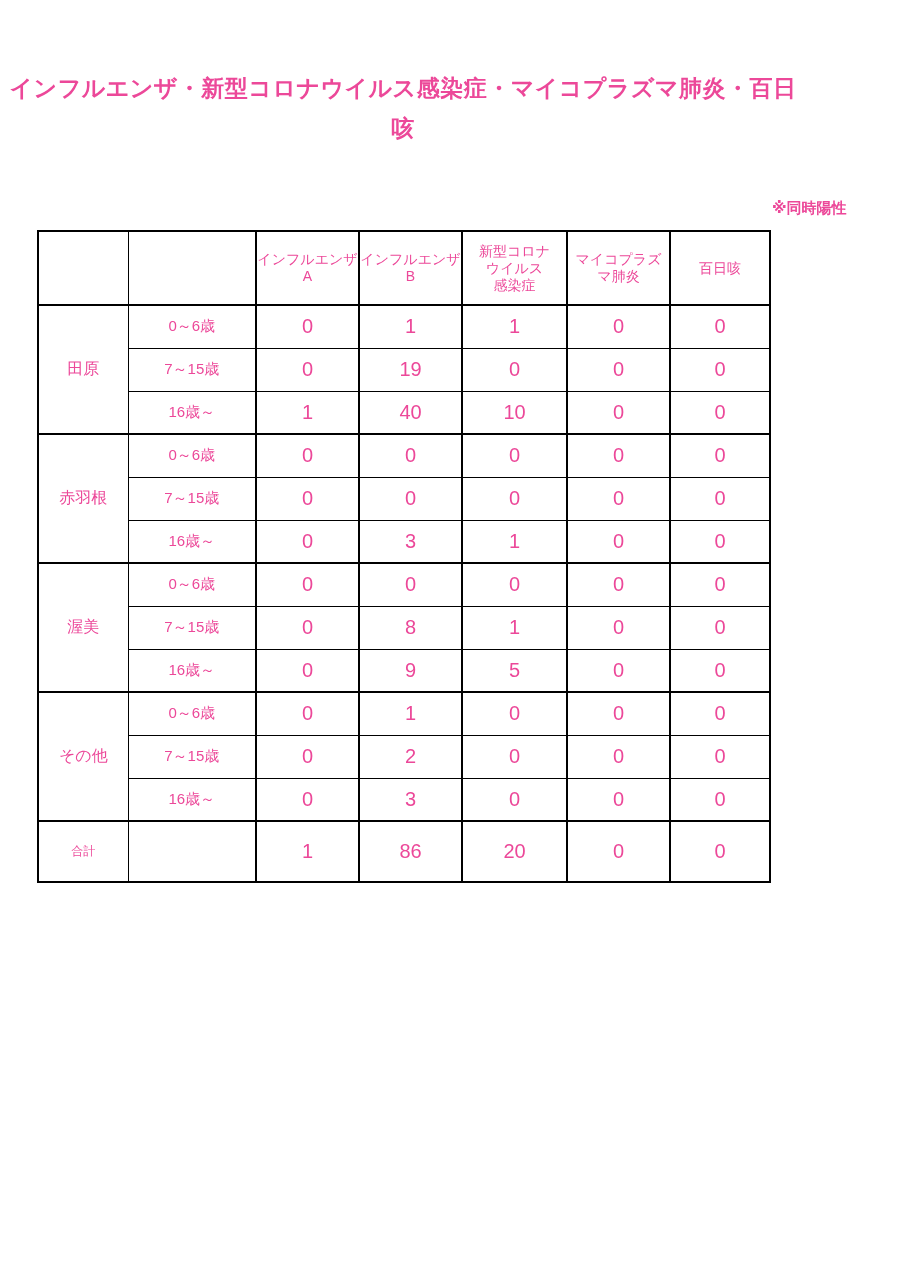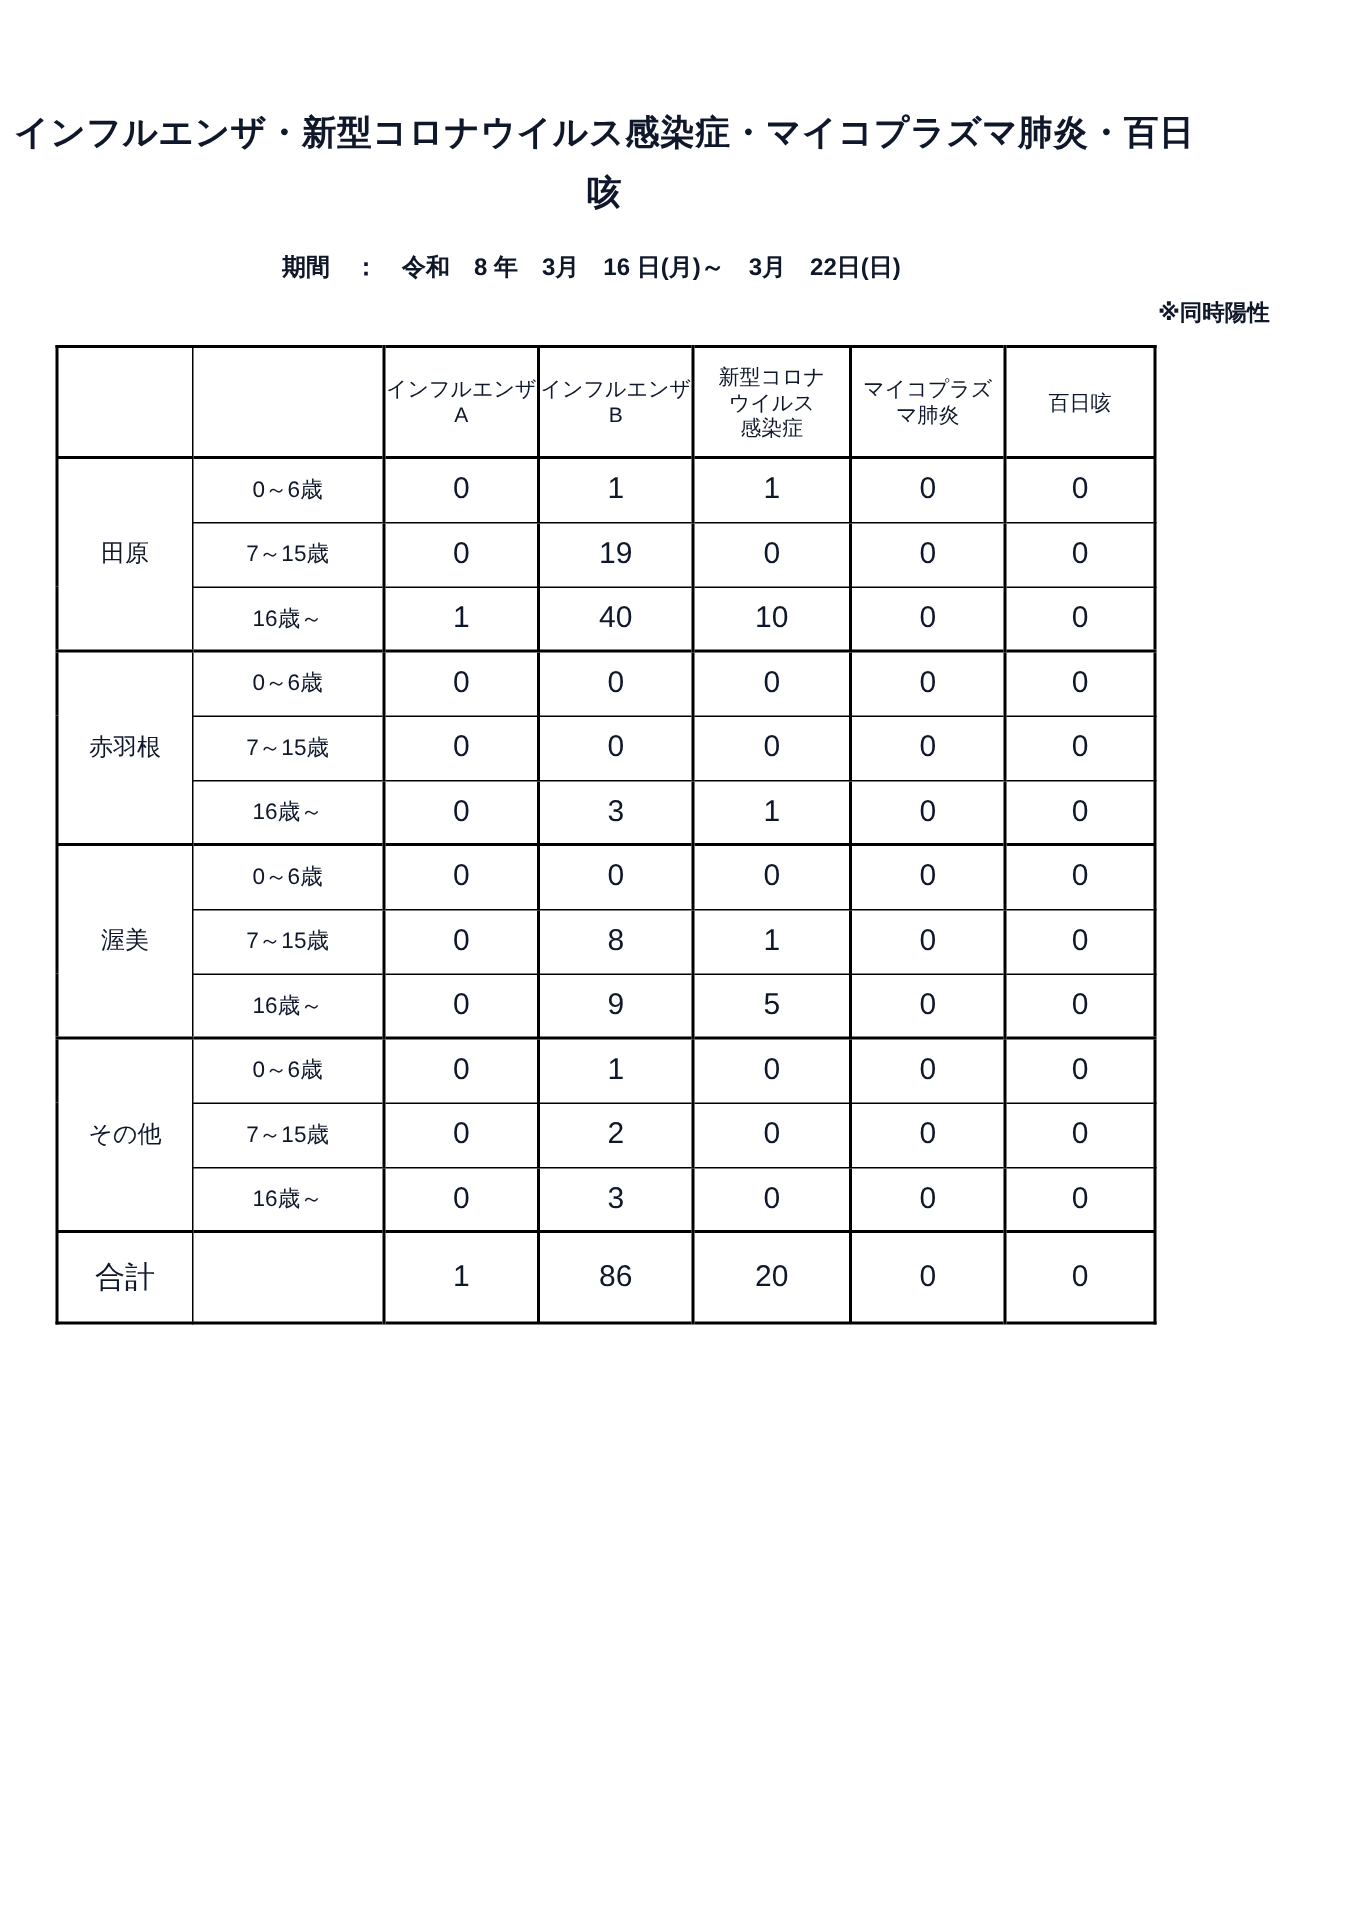--- a/index.html
+++ b/index.html
@@ -2,21 +2,21 @@
 <html lang="ja"><head>
 <meta charset="utf-8">
 <style>
   * { box-sizing: border-box; }
   html, body { margin: 0; padding: 0; background: #ffffff; }
   .page {
     position: relative;
     width: 904px;
     height: 1280px;
     background: #ffffff;
-    color: #0f172a;
+    color: #ec4899;
     font-family: "Liberation Sans", "DejaVu Sans", sans-serif;
     overflow: hidden;
   }
   .title-block {
     position: absolute;
     top: 68px;
     left: 0;
     width: 806px;
     text-align: center;
     font-weight: bold;
@@ -68,32 +68,31 @@
   }
   table.report .vthick { border-left-width: 2px; }
   table.report tr.gsep td, table.report tr.gsep th { border-top-width: 2px; }
   tr.header-row { height: 74px; }
   tr.data-row { height: 43px; }
   tr.total-row { height: 61px; }
   .hdr { font-size: 14px; line-height: 17px; white-space: pre-line; }
   .region { font-size: 16px; }
   .age { font-size: 15px; }
   .val { font-size: 20px; }
-  .total-label { font-size: 20px; }
+  .total-label { font-size: 12px; }
 </style>
 </head>
 <body>
 
 <div class="page">
 
   <div class="title-block">
     <div>インフルエンザ・新型コロナウイルス感染症・マイコプラズマ肺炎・百日咳</div>
   </div>
 
-  <div class="period">期間　：　令和　8 年　3月　16 日(月)～　3月　22日(日)</div>
 
   <div class="note-top-right">※同時陽性</div>
 
   <table class="report">
     <colgroup>
       <col style="width:90px">
         <col style="width:128px">
         <col style="width:103px">
       <col style="width:103px">
         <col style="width:105px">

